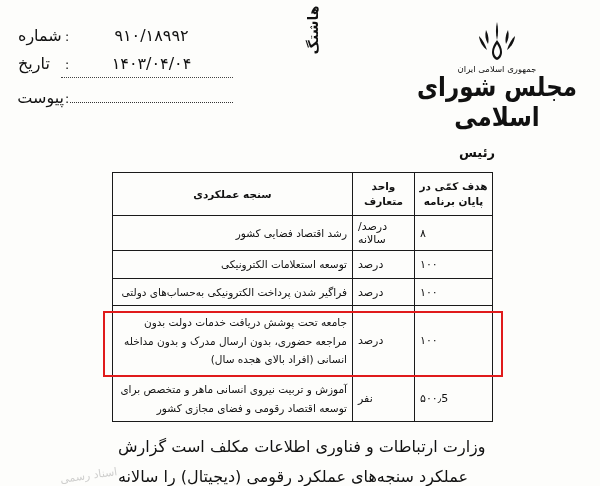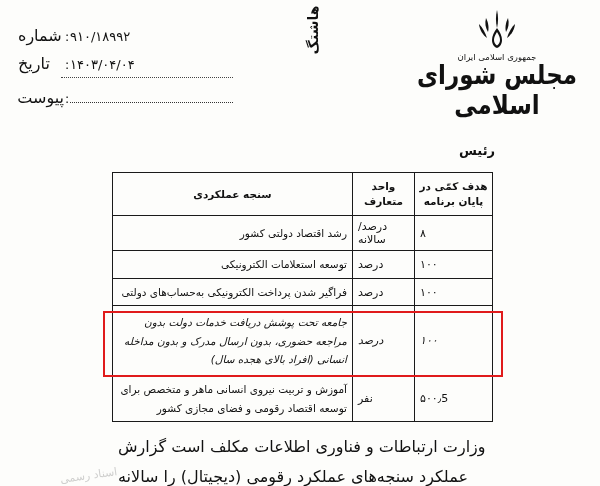--- a/index.html
+++ b/index.html
@@ -27,21 +27,21 @@
     position: absolute;
     top: 0;
     left: 0;
     width: 600px;
     height: 160px;
   }
 
   .emblem-block {
     position: absolute;
     right: 18px;
-    top: 8px;
+    top: 20px;
     width: 170px;
     text-align: center;
     direction: rtl;
   }
   .emblem-title {
     font-size: 8.5px;
     color: #111;
     letter-spacing: 0.4px;
     margin-top: 2px;
   }
@@ -55,21 +55,21 @@
     color: #111;
     margin-top: 2px;
     line-height: 1.15;
     font-family: "DejaVu Sans", sans-serif;
     transform: scaleY(1.15);
   }
   .raees-line {
     font-size: 13px;
     font-weight: bold;
     color: #111;
-    margin-top: 26px;
+    margin-top: 16px;
     margin-right: 40px;
   }
 
   .center-stamp {
     position: absolute;
     left: 278px;
     top: 22px;
     width: 70px;
     text-align: center;
     color: #111;
@@ -101,22 +101,22 @@
     text-align: left;
     font-size: 16px;
     white-space: nowrap;
   }
   .meta-colon {
     width: 6px;
     text-align: center;
   }
   .meta-value {
     flex: 1;
-    text-align: left;
-    font-size: 13px;
+    text-align: center;
+    font-size: 16px;
     letter-spacing: 0.5px;
     border-bottom: 1px dotted transparent;
   }
   .meta-row.dotted .meta-value {
     border-bottom: 1px dotted #333;
     min-height: 14px;
   }
   .dot-rule {
     border-bottom: 1px dotted #444;
     height: 1px;
@@ -164,21 +164,20 @@
   }
   td.metric {
     text-align: right;
     line-height: 1.75;
     font-size: 10.5px;
     padding-right: 7px;
   }
   tr.highlight td {
     padding-top: 7px;
     padding-bottom: 7px;
-    font-style: italic;
   }
 
   .redbox {
     position: absolute;
     border: 2.5px solid #e01b1b;
     pointer-events: none;
     left: 103px;
     top: 311px;
     width: 396px;
     height: 62px;
@@ -266,21 +265,21 @@
         <tr>
           <th>هدف کمّی در پایان برنامه</th>
           <th>واحد متعارف</th>
           <th>سنجه عملکردی</th>
         </tr>
       </thead>
       <tbody>
         <tr>
           <td class="target">۸</td>
           <td class="unit">درصد/سالانه</td>
-          <td class="metric">رشد اقتصاد دولتی کشور</td>
+          <td class="metric">رشد اقتصاد فضایی کشور</td>
         </tr>
         <tr>
           <td class="target">۱۰۰</td>
           <td class="unit">درصد</td>
           <td class="metric">توسعه استعلامات الکترونیکی</td>
         </tr>
         <tr>
           <td class="target">۱۰۰</td>
           <td class="unit">درصد</td>
           <td class="metric">فراگیر شدن پرداخت الکترونیکی به‌حساب‌های دولتی</td>

